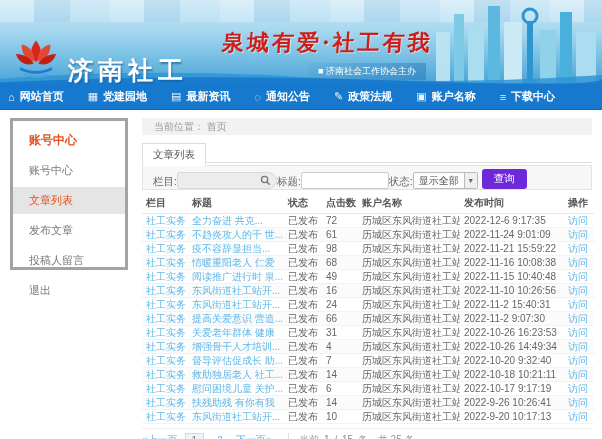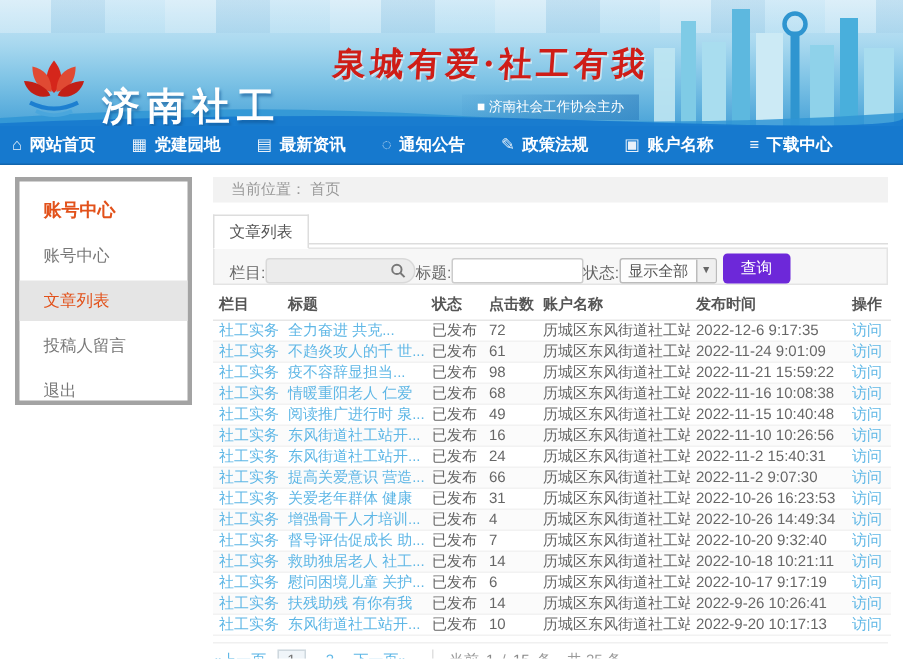--- a/index.html
+++ b/index.html
@@ -155,20 +155,21 @@
     </div>
   </div>
 
 <div class="content">
 
   <div class="sidebar">
     <div class="sb-title">账号中心</div>
     <div>
         <div class="sb-item">账号中心</div>
         <div class="sb-item active">文章列表</div>
+        <div class="sb-item">发布文章</div>
         <div class="sb-item">投稿人留言</div>
         <div class="sb-item">退出</div>
       </div>
   </div>
 
   <div class="main">
 
     <div class="breadcrumb">
       <span>当前位置：</span>
       <span>首页</span>

